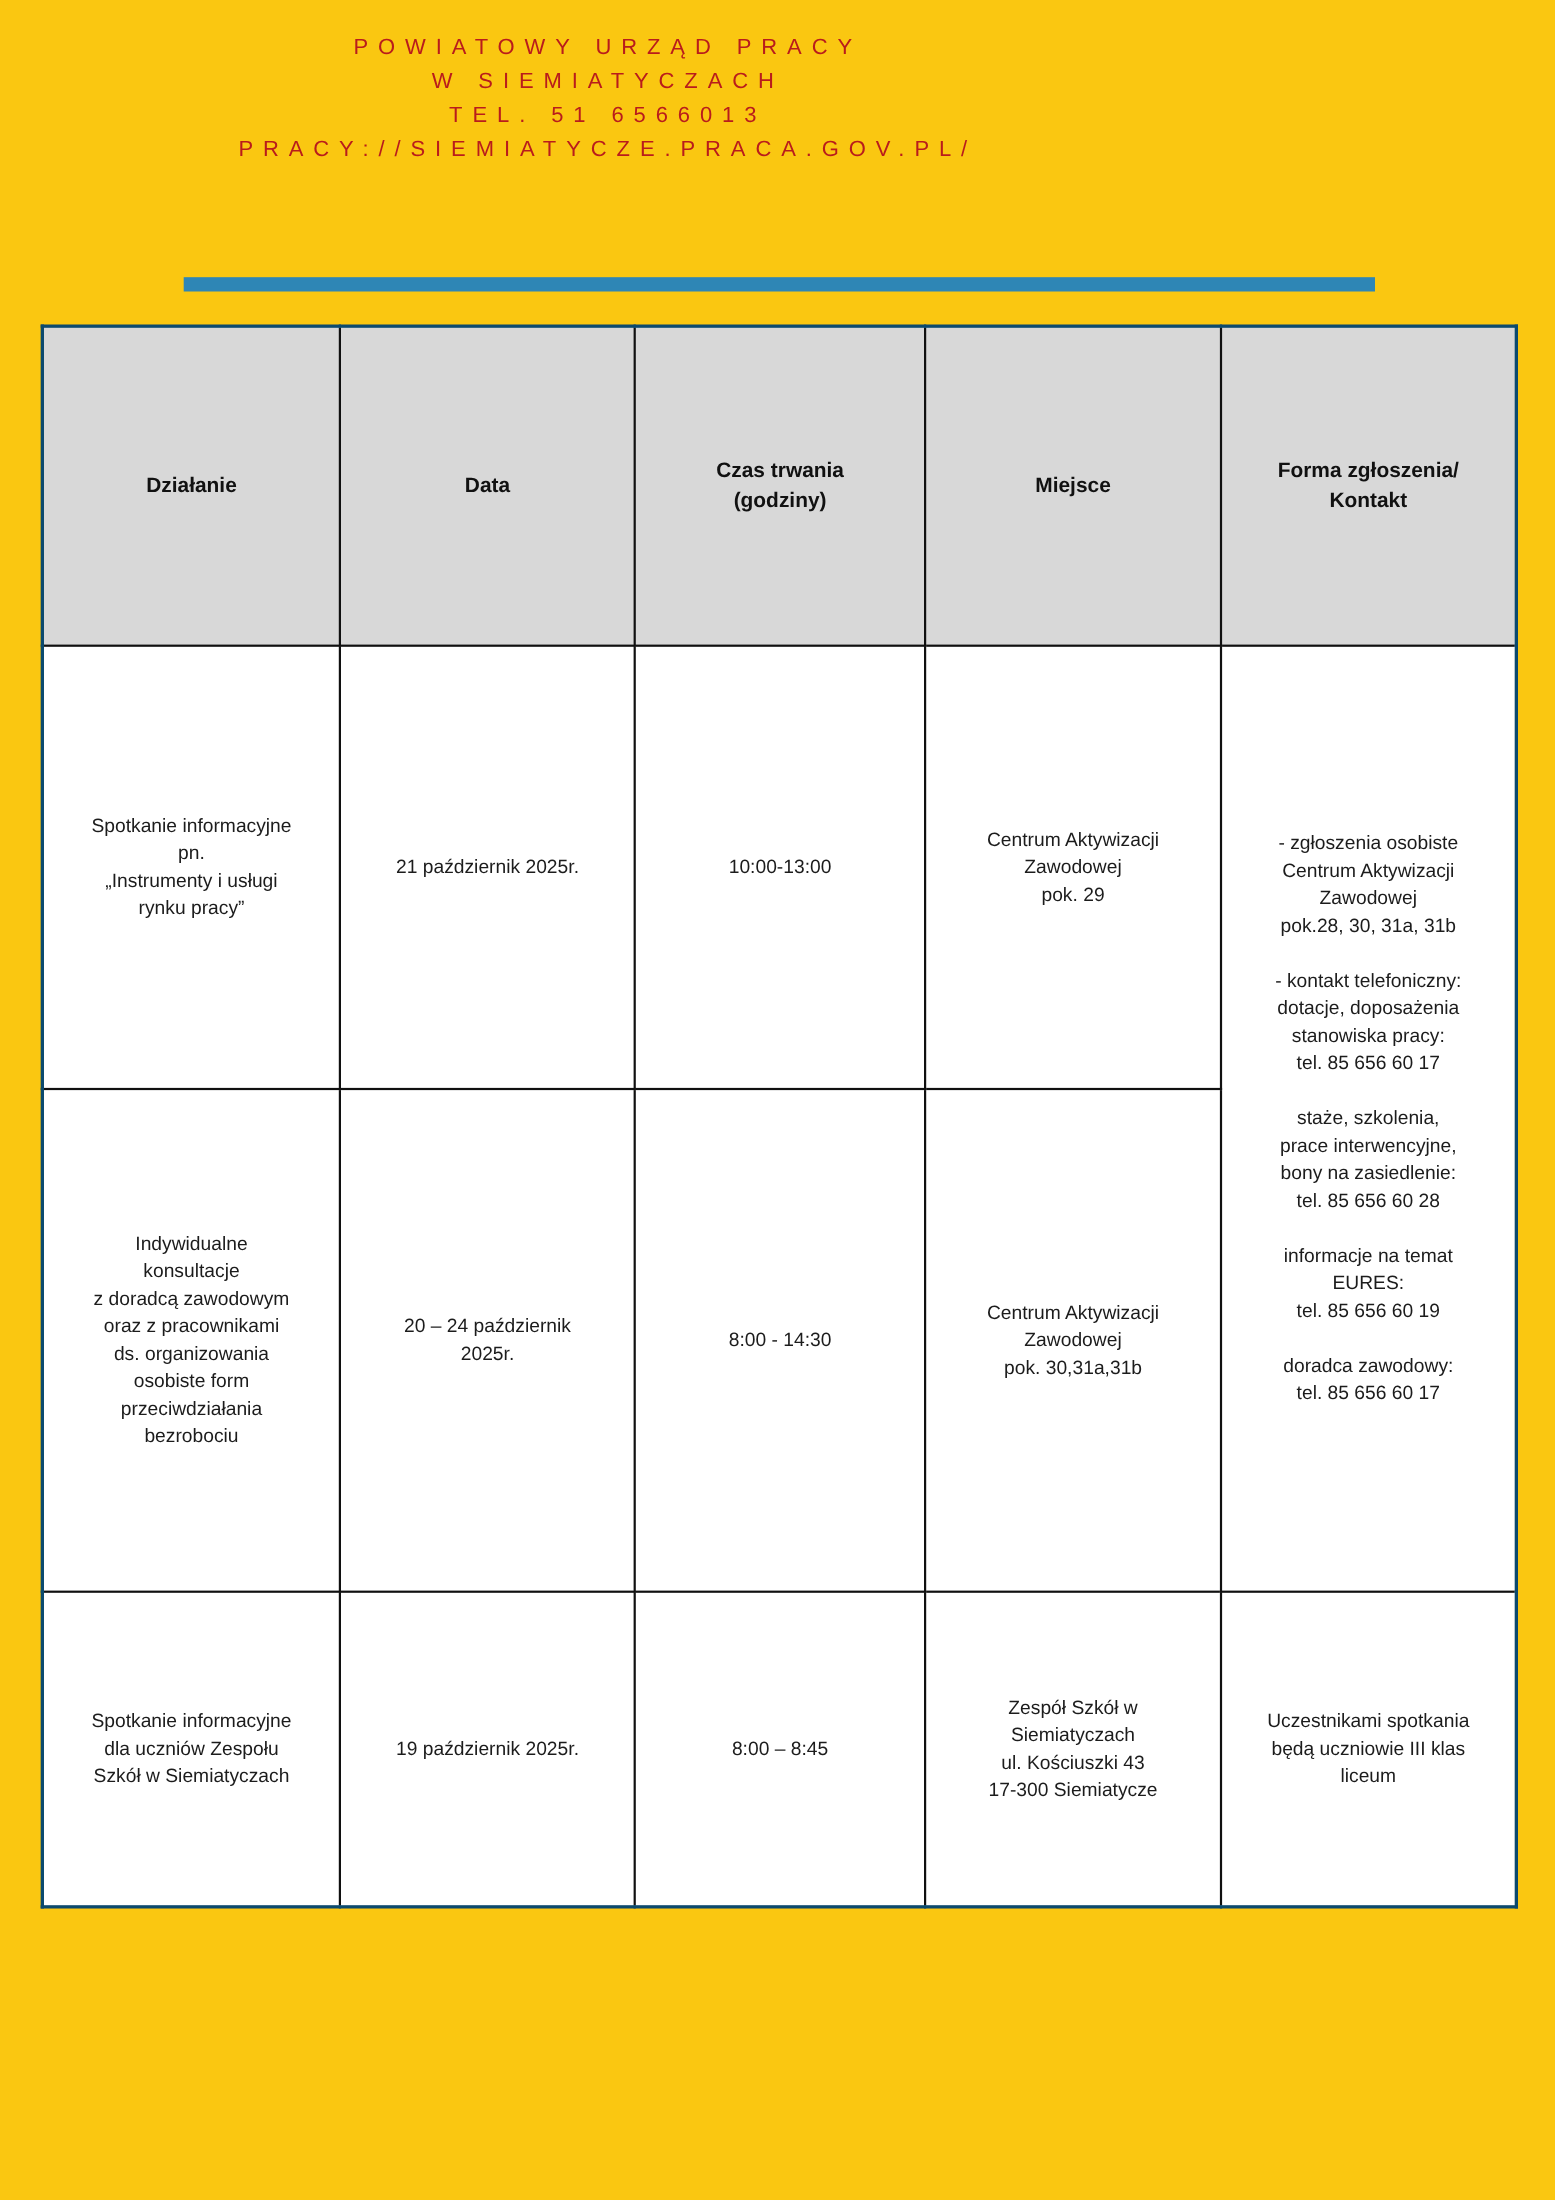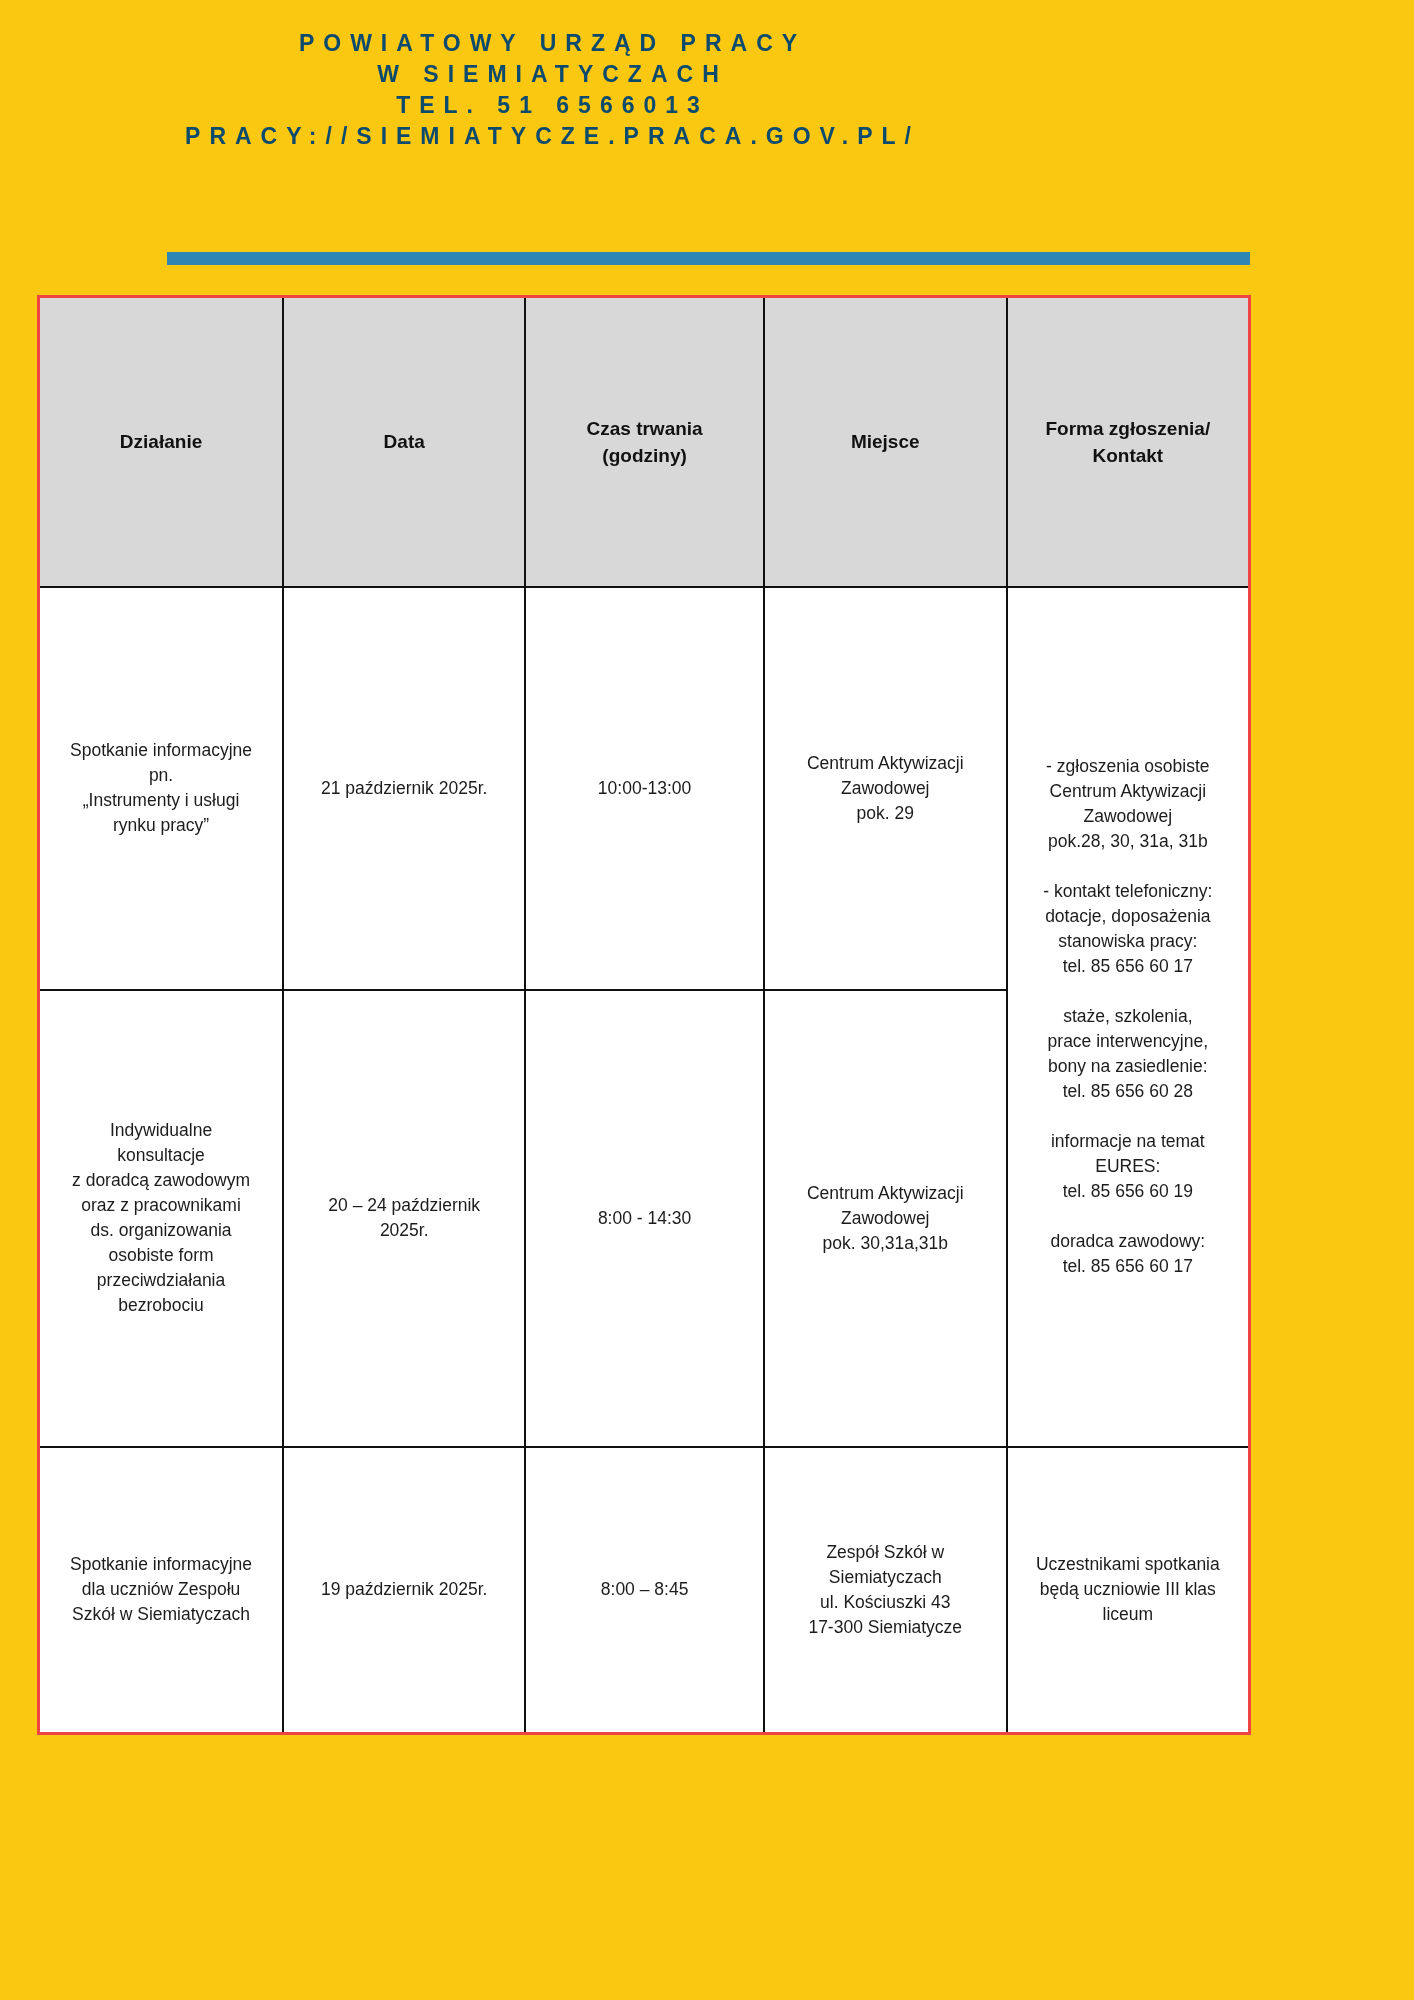--- a/index.html
+++ b/index.html
@@ -15,43 +15,43 @@
     overflow: hidden;
   }
   .header-block {
     position: absolute;
     top: 28px;
     left: 140px;
     width: 825px;
     text-align: center;
   }
   .header-line {
-    font-size: 23px;
-    font-weight: bold;
+    font-size: 20px;
+    font-weight: normal;
     letter-spacing: 9px;
     line-height: 31px;
-    color: #0c4a6e;
+    color: #b91c1c;
     white-space: nowrap;
   }
   .accent-bar {
     position: absolute;
     top: 252px;
     left: 167px;
     width: 1083px;
     height: 13px;
     background: #2E86B5;
   }
   table.schedule {
     position: absolute;
     top: 295px;
     left: 37px;
-    width: 1214px;
+    width: 1343px;
     border-collapse: collapse;
     table-layout: fixed;
-    border: 3px solid #ef4444;
+    border: 3px solid #0c4a6e;
   }
   table.schedule th,
   table.schedule td {
     border: 2px solid #101010;
     text-align: center;
     vertical-align: middle;
     white-space: pre-line;
     padding: 4px 8px;
     box-sizing: border-box;
   }

